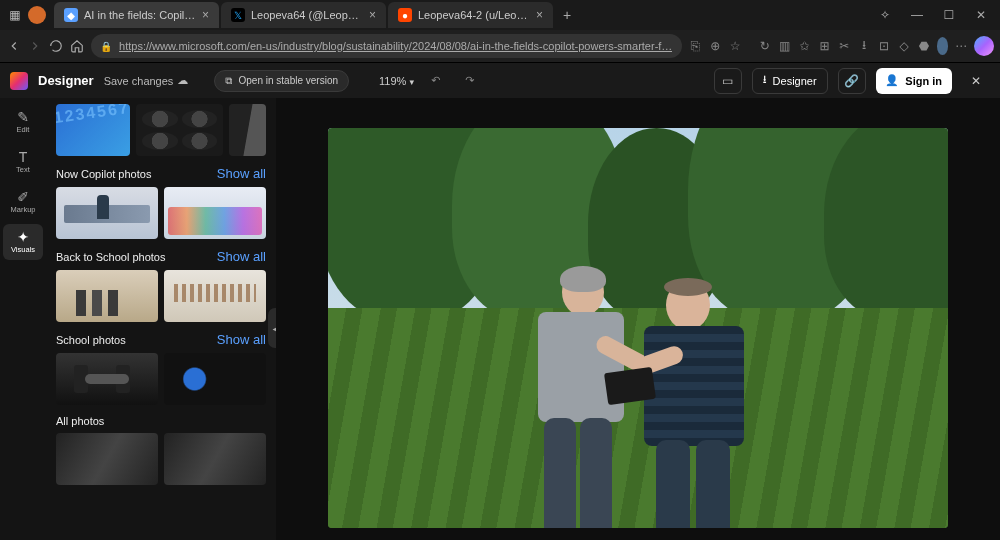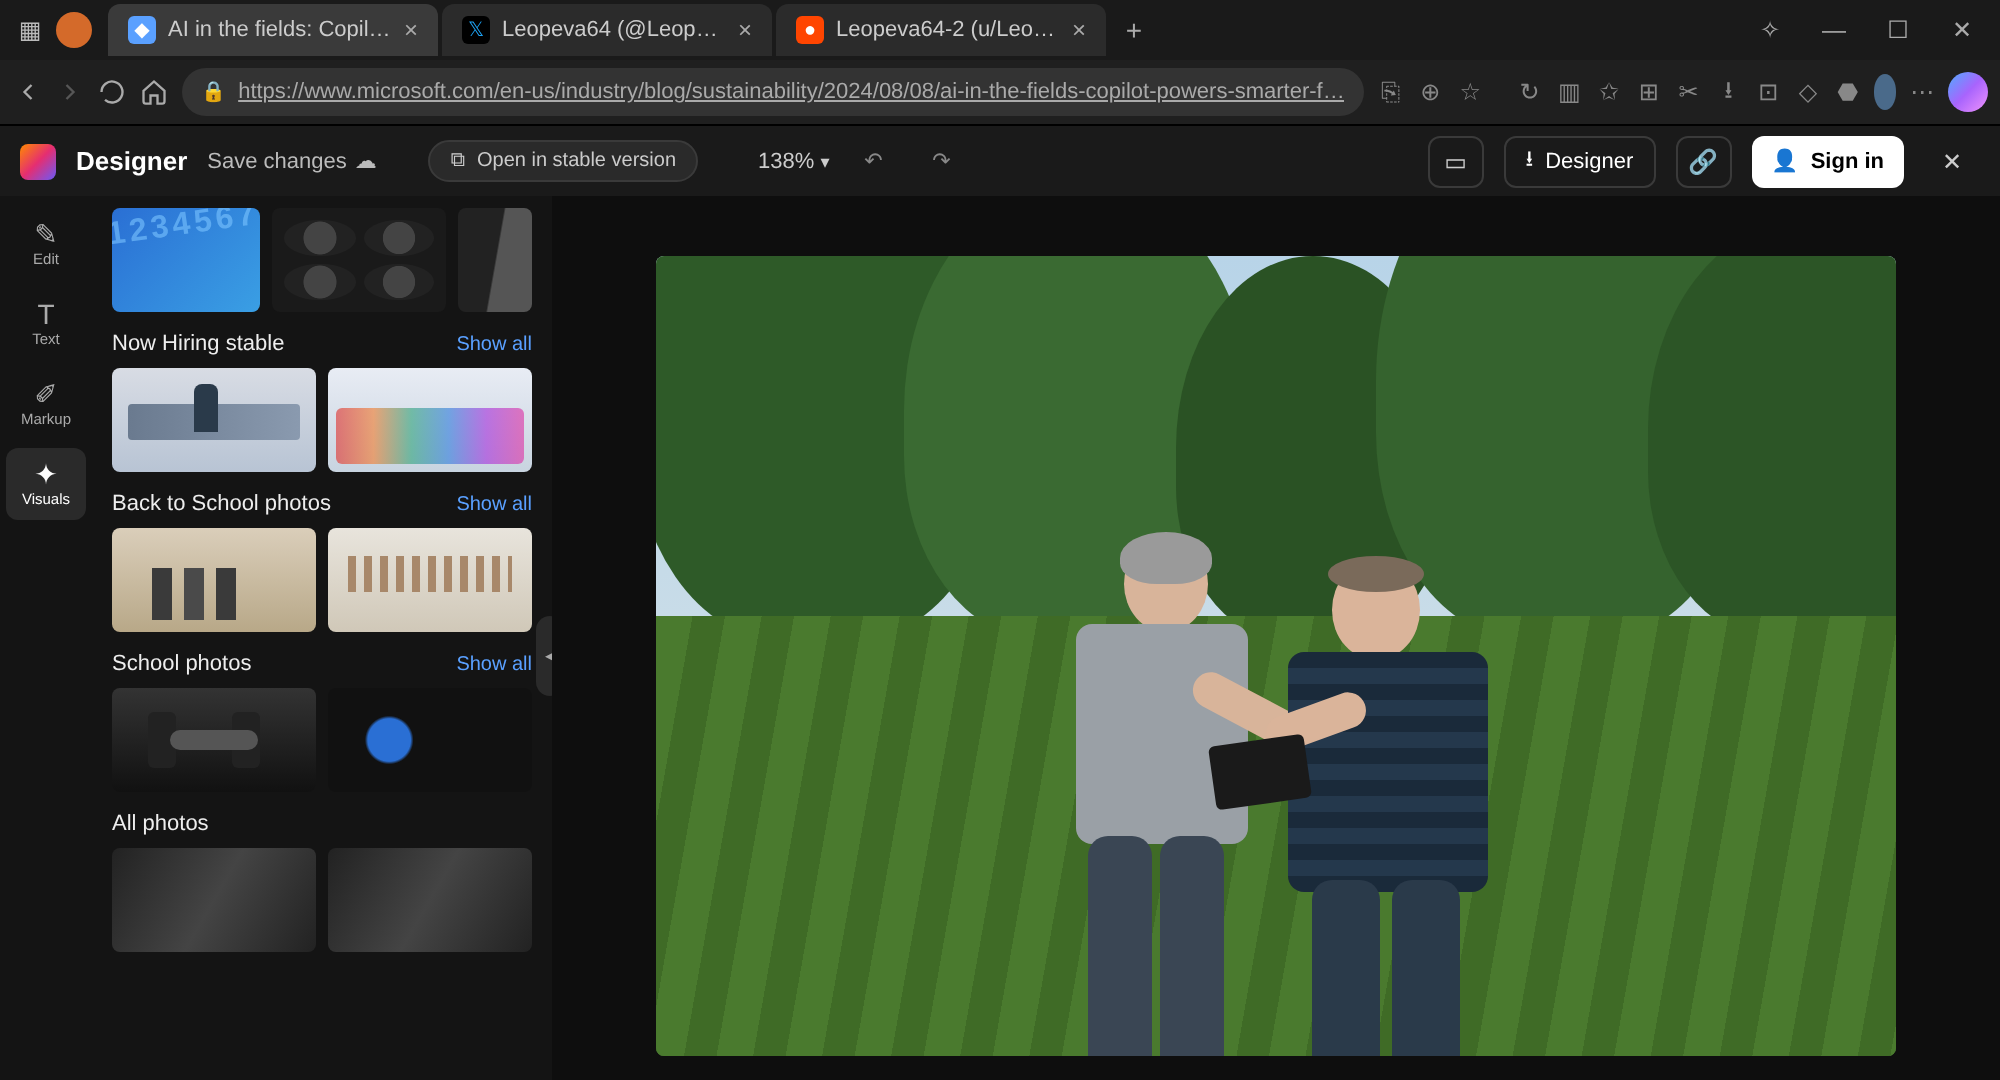--- a/index.html
+++ b/index.html
@@ -45,21 +45,21 @@
 .rail-item { width:40px; height:36px; display:flex; flex-direction:column; align-items:center; justify-content:center; gap:1px; color:#aaa; font-size:7.5px; border-radius:6px;}
 .rail-item.active { background:#2a2a2a; color:#fff;}
 .rail-item .ri { font-size:14px; line-height:1;}
 
 .panel { width:230px; background:#141414; padding:6px 10px 0; overflow:hidden; position:relative;}
 .handle { position:absolute; right:-6px; top:210px; width:14px; height:40px; background:#2a2a2a; border-radius:7px; display:flex; align-items:center; justify-content:center; color:#aaa; font-size:10px;}
 .row { display:flex; gap:6px; margin-bottom:10px;}
 .thumb { height:52px; flex:1; border-radius:4px; background:#223;}
 .sec-hdr { display:flex; justify-content:space-between; align-items:center; font-size:11px; margin:4px 0 6px;}
 .sec-hdr .ttl { color:#eee; font-weight:500;}
-.sec-hdr .more { color:#5aa0ff; font-size:10px;}
+.sec-hdr .more { color:#5aa0ff; font-size:13px;}
 
 .canvas-wrap { flex:1; display:flex; align-items:flex-start; justify-content:center; padding:30px 20px 0;}
 .canvas { width:620px; height:400px; border-radius:4px; position:relative; overflow:hidden; background:#3a5f2a;}
 
 
 .sky { position:absolute; inset:0 0 55% 0; background:linear-gradient(#b8d4e8,#c8dce8);}
 .trees { position:absolute; top:0; left:0; right:0; height:48%;}
 .tree { position:absolute; bottom:0; border-radius:50% 50% 40% 40%;}
 .field { position:absolute; top:45%; left:0; right:0; bottom:0; background:
   repeating-linear-gradient(100deg, #4a7a2e 0 18px, #3f6b26 18px 34px),
@@ -175,21 +175,21 @@
   <div class="save">
     <span>Save changes</span>
     <span>☁</span>
   </div>
   <div style="width:6px"></div>
   <div class="pill">
     <span>⧉</span>
     <span>Open in stable version</span>
   </div>
   <div style="width:10px"></div>
-  <div class="zoom"><span>138%</span> <span style="font-size:9px;">▾</span></div>
+  <div class="zoom"><span>119%</span> <span style="font-size:9px;">▾</span></div>
   <div class="nav-ico" style="color:#888;">↶</div>
   <div class="nav-ico" style="color:#888;">↷</div>
   <div class="dsp"></div>
   <div class="sq-btn">▭</div>
   <div class="dl-btn">
     <span>⭳</span>
     <span>Designer</span>
   </div>
   <div class="sq-btn">🔗</div>
   <div class="signin">
@@ -226,21 +226,21 @@
       <div class="thumb t-spk">
           <div></div>
           <div></div>
           <div></div>
           <div></div>
         </div>
       <div class="thumb t-drk" style="flex:.5"></div>
     </div>
 
     <div class="sec-hdr">
-      <span class="ttl">Now Hiring stable</span>
+      <span class="ttl">Now Copilot photos</span>
       <span class="more">Show all</span>
     </div>
     <div class="row">
       <div class="thumb t-off"></div>
       <div class="thumb t-grp"></div>
     </div>
 
     <div class="sec-hdr">
       <span class="ttl">Back to School photos</span>
       <span class="more">Show all</span>

